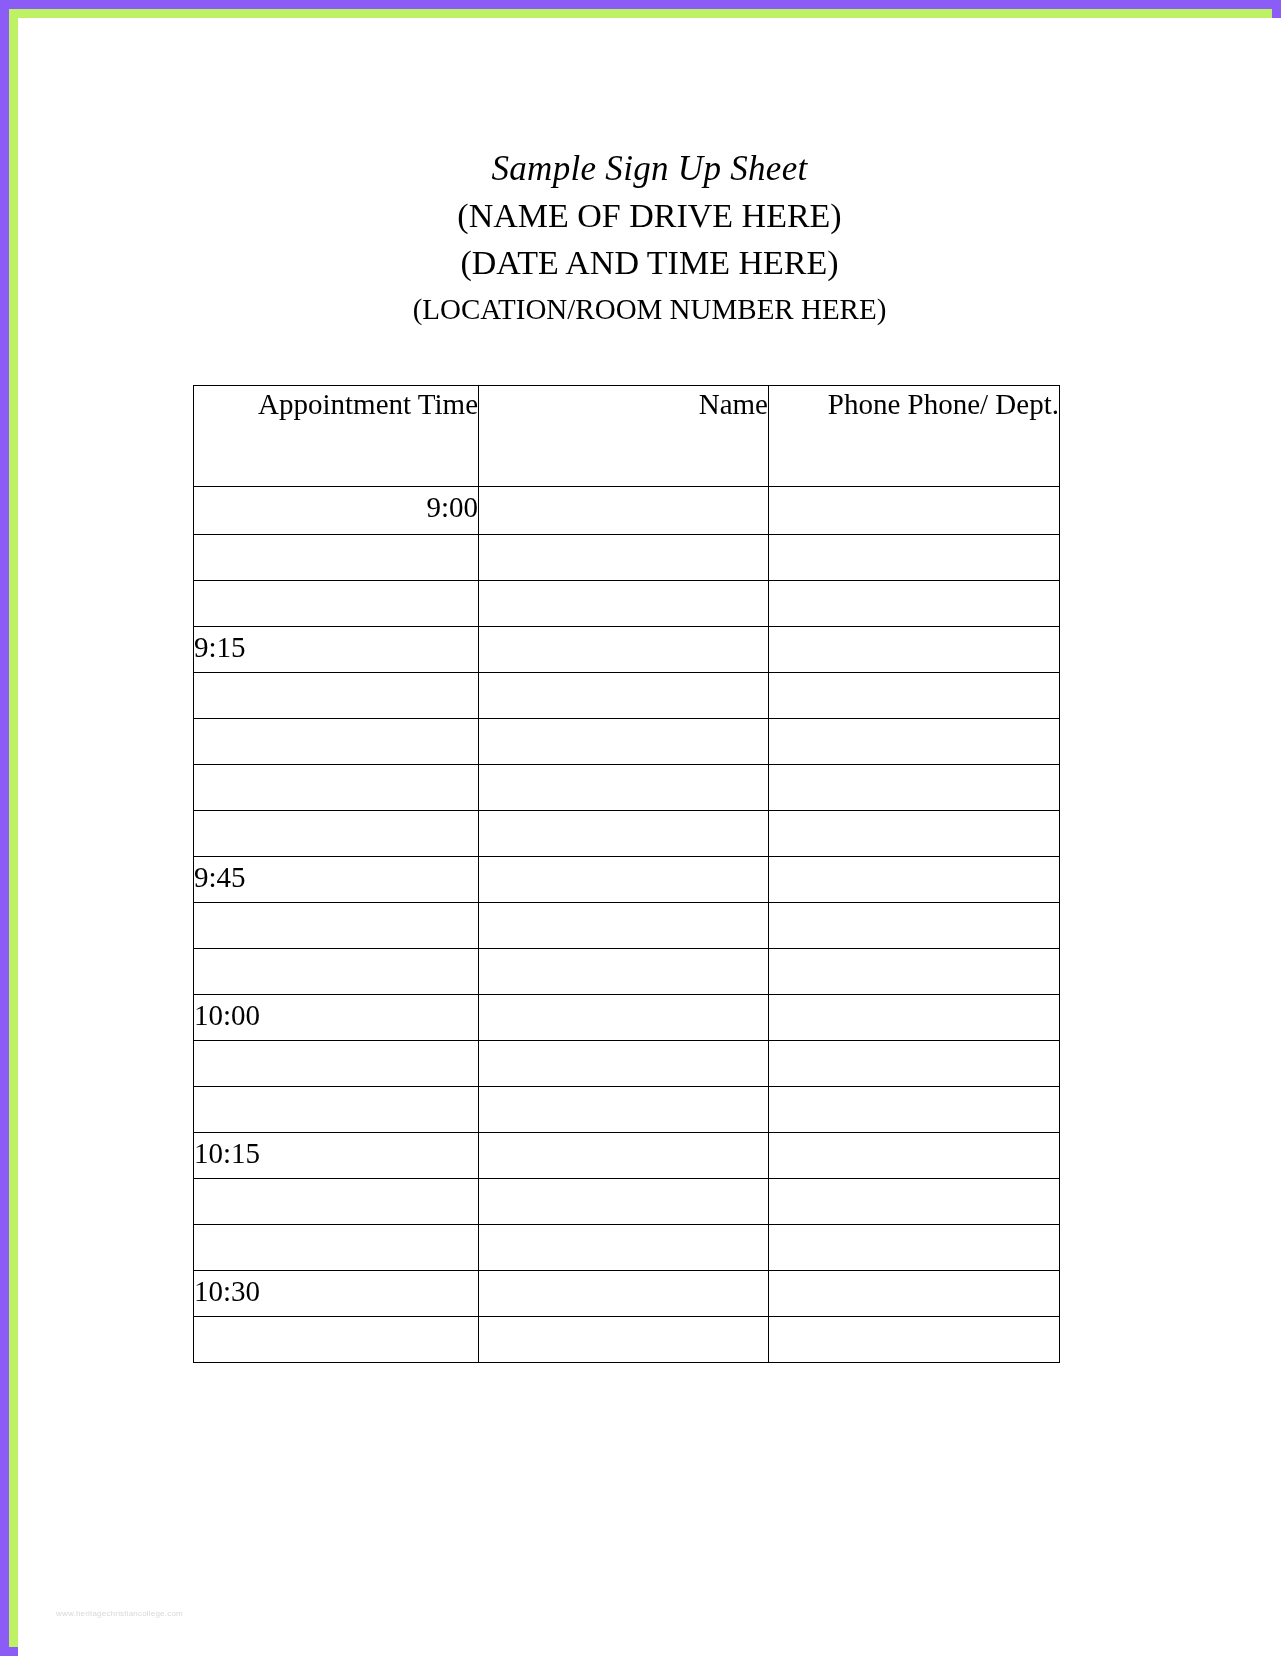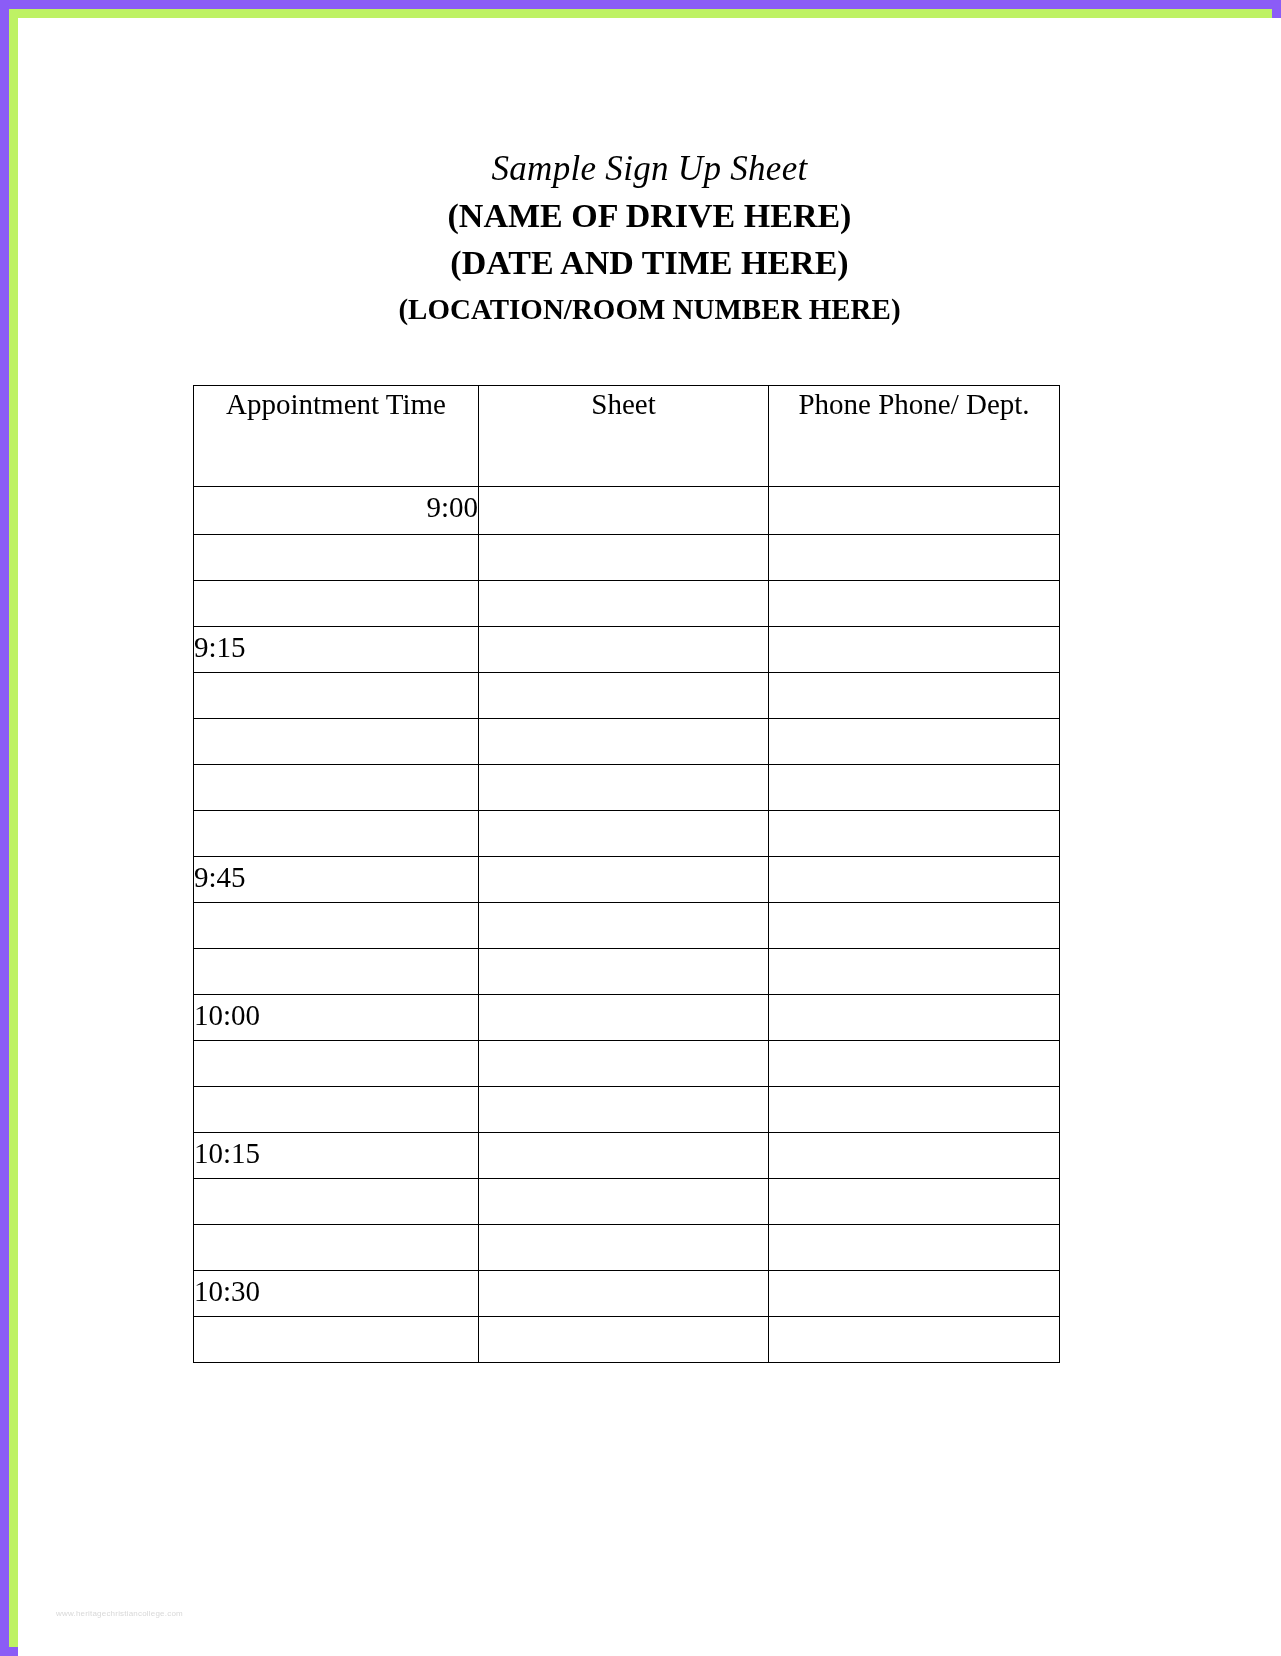--- a/index.html
+++ b/index.html
@@ -38,21 +38,21 @@
     padding-top: 128px;
   }
   .title-italic {
     font-style: italic;
     font-size: 35px;
     line-height: 46px;
     color: #000;
     letter-spacing: 0.3px;
   }
   .title-bold {
-    font-weight: bold;
+    font-weight: normal;
     font-size: 34px;
     line-height: 47px;
     color: #000;
   }
   .title-bold.wide {
     font-size: 29px;
   }
   table.signup {
     border-collapse: collapse;
     margin: 0;
@@ -68,21 +68,21 @@
     padding: 0;
     vertical-align: top;
     background: #fff;
   }
   col.c-time { width: 285px; }
   col.c-name { width: 290px; }
   col.c-phone { width: 291px; }
 
   th.head {
     height: 100px;
-    text-align: center;
+    text-align: right;
     font-weight: normal;
     font-size: 29px;
     line-height: 37px;
     padding: 10px 0 0 10px;
     vertical-align: top;
   }
   td.cell {
     height: 45px;
     font-size: 29px;
     line-height: 40px;
@@ -119,21 +119,21 @@
 
     <table class="signup">
       <colgroup>
         <col class="c-time">
         <col class="c-name">
         <col class="c-phone">
       </colgroup>
       <thead>
         <tr>
           <th class="head">Appointment Time</th>
-          <th class="head">Sheet</th>
+          <th class="head">Name</th>
           <th class="head">Phone Phone/ Dept.</th>
         </tr>
       </thead>
       <tbody>
         <tr>
           <td class="cell time-first">9:00</td>
           <td class="cell"></td>
           <td class="cell"></td>
         </tr>
         <tr>

